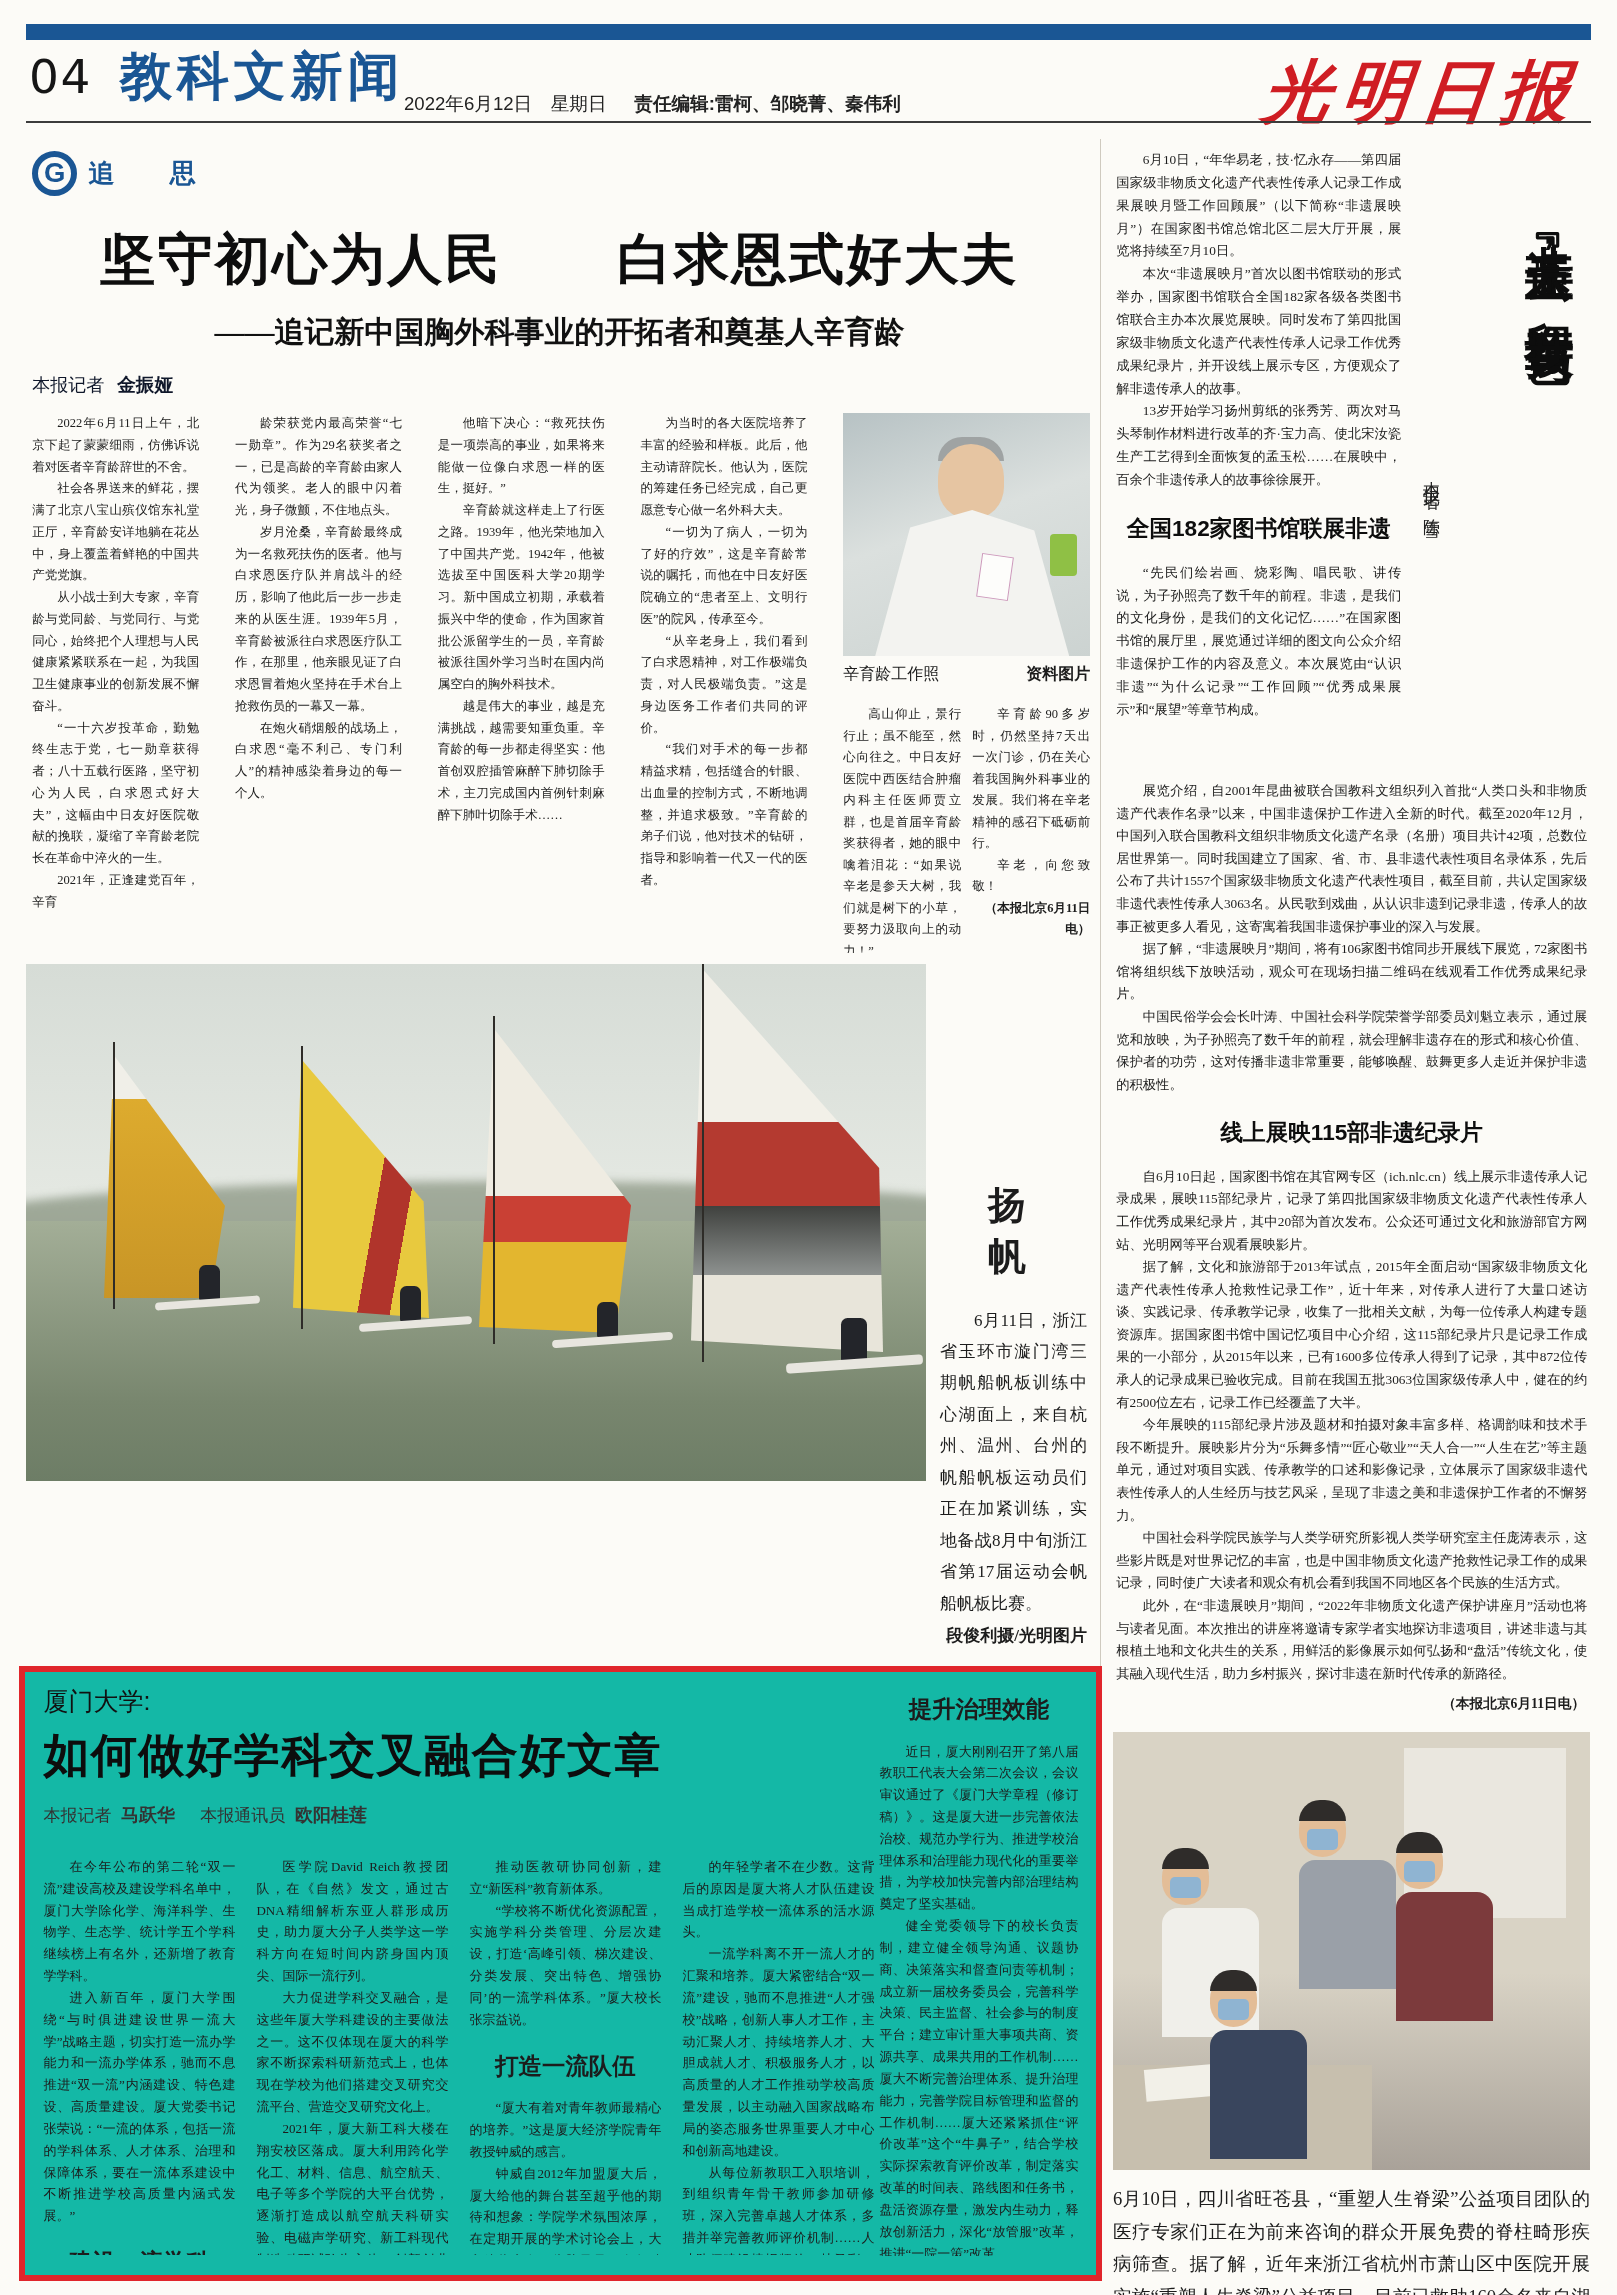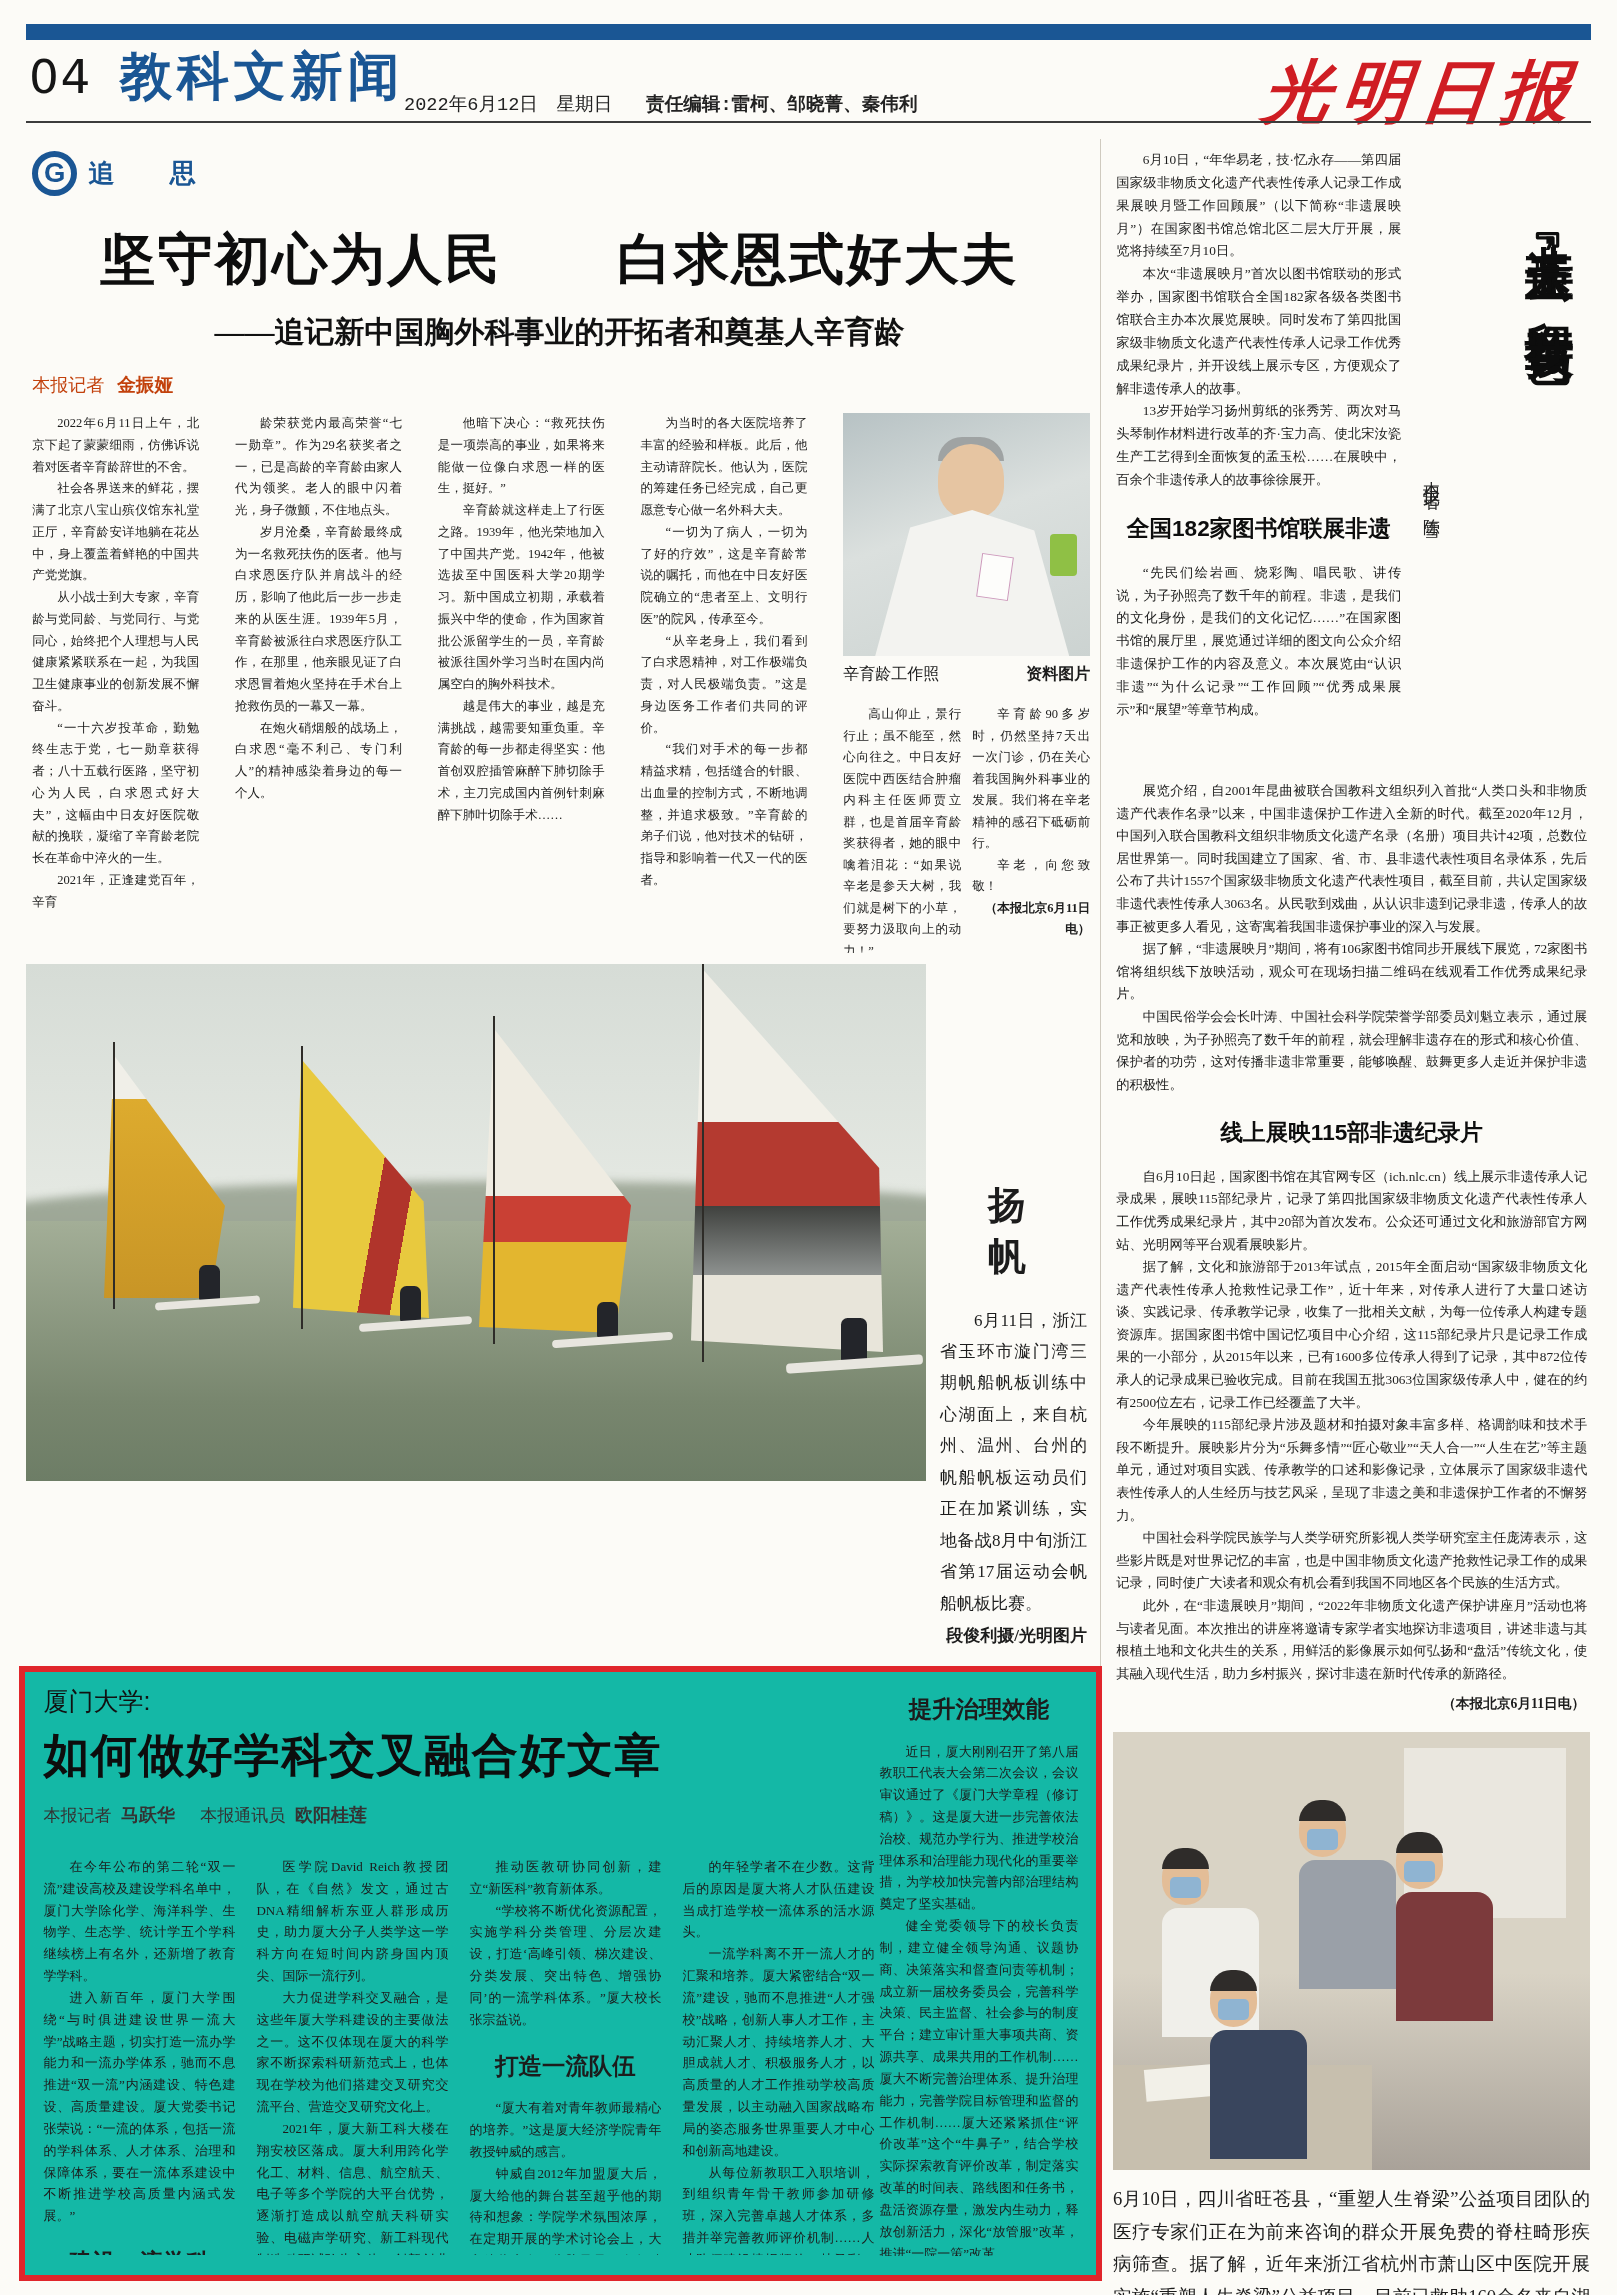--- a/index.html
+++ b/index.html
@@ -8,21 +8,21 @@
           background:#fcfbf7; overflow:hidden; color:#1c1c1c;
           font-family:"Liberation Serif", serif; }
 
   
   .topbar   { position:absolute; left:26px; top:24px; width:1565px; height:16px; background:#1a5694; }
   .pageno   { position:absolute; left:29px; top:49px; font-family:"DejaVu Sans",sans-serif;
               font-size:47px; font-weight:400; color:#161616; letter-spacing:1.6px; }
   .secname  { position:absolute; left:120px; top:42px; font-family:"Liberation Sans",sans-serif;
               font-size:52px; font-weight:900; color:#1a5694; letter-spacing:4.9px; }
   .dateline { position:absolute; left:404px; top:91px; font-size:18.6px; color:#222;
-              font-family:Liberation Mono, monospace; }
+              font-family:Liberation Sans, sans-serif; }
   .dateline b { margin-left:22.6px; font-weight:700; }
   .masthead { position:absolute; right:37px; top:47px; font-size:68px; font-weight:700;
               color:#cf1d23; font-family:"Liberation Serif",serif; font-style:italic;
               letter-spacing:11.3px; transform:skewX(-6deg); }
   .hrule    { position:absolute; left:26px; top:121px; width:1565px; height:2.4px; background:#3c3c3c; }
   .vdivider { position:absolute; left:1100px; top:139px; width:0.8px; height:1583px; background:#cfcabf; }
 
   
   .para { text-indent:2em; text-align:justify; }
 
@@ -32,21 +32,21 @@
   .badge .gmark { width:45px; height:45px; border:6.5px solid #1a5694; border-radius:50%;
                   color:#1a5694; font-family:"Liberation Sans",sans-serif; font-weight:900;
                   font-size:27.5px; display:flex; align-items:center; justify-content:center; }
   .badge .glabel { margin-left:11.3px; color:#1a5694; font-size:26px; font-weight:900;
                    font-family:"Liberation Sans",sans-serif; letter-spacing:14.6px; }
   .m-headline { position:absolute; left:0; top:87px; width:100%; text-align:center;
                 font-family:"Liberation Sans",sans-serif; font-weight:900; font-size:55px;
                 color:#0d0d0d; letter-spacing:2.4px; }
   .m-deck { position:absolute; left:0; top:176px; width:100%; text-align:center;
             font-size:30px; font-weight:700; color:#111; }
-  .m-byline { position:absolute; left:3.2px; top:236px; font-size:18px; color:#c2410c;text-align:right; }
+  .m-byline { position:absolute; left:3.2px; top:236px; font-size:18px; color:#0f172a;text-align:right; }
   .m-byline .name { font-weight:700; margin-left:13px; font-size:18.6px; }
   .m-body { position:absolute; left:3.2px; top:277px; width:1058px; height:540px;
             display:flex; justify-content:space-between; overflow:hidden; }
   .m-col { width:167px; height:540px; overflow:hidden; font-size:12.5px; line-height:1.74; }
   .m-right { width:247px; height:540px; overflow:hidden; position:relative; }
   .m-photo { position:relative; width:247px; height:243px; overflow:hidden;
              background:linear-gradient(160deg,#b7c2c4,#dbe0de 45%,#ccd3d1); }
   .m-photo .head { position:absolute; left:95px; top:31px; width:66px; height:76px;
                    border-radius:37px; background:#e6c5a2; }
   .m-photo .hair { position:absolute; left:95px; top:24px; width:66px; height:24px;

